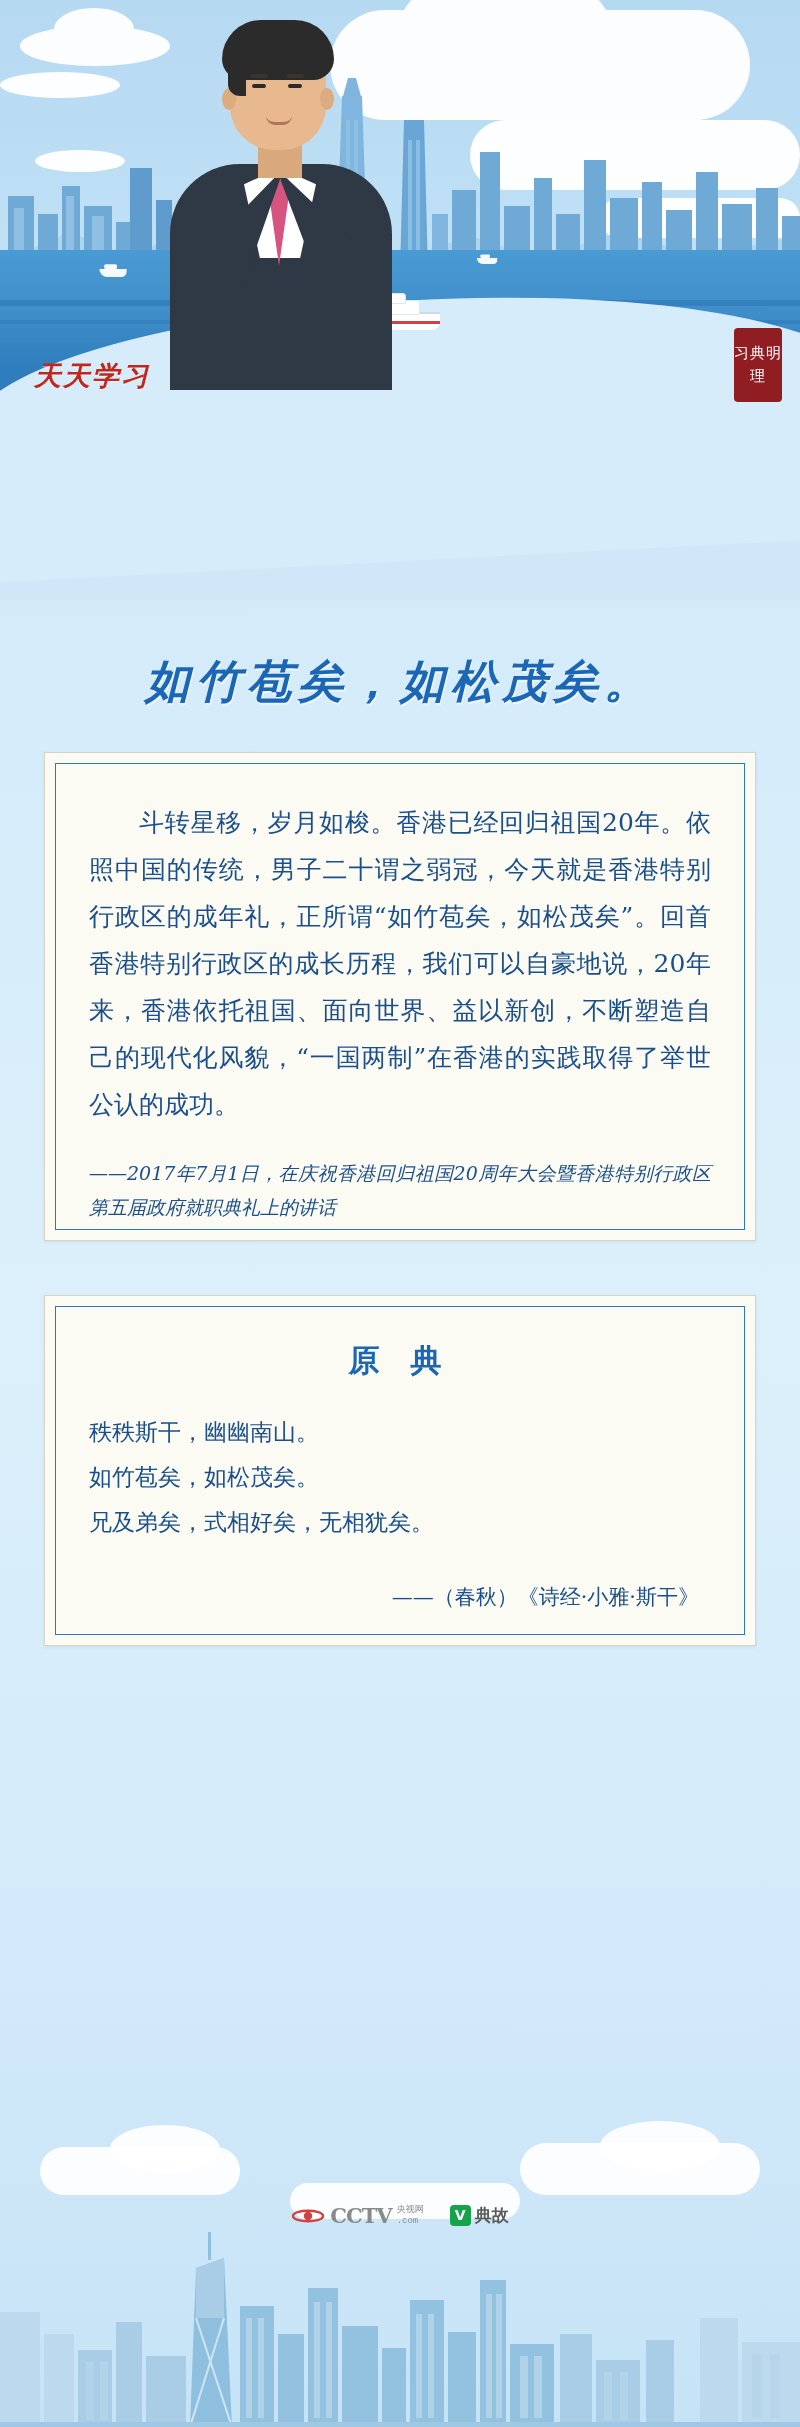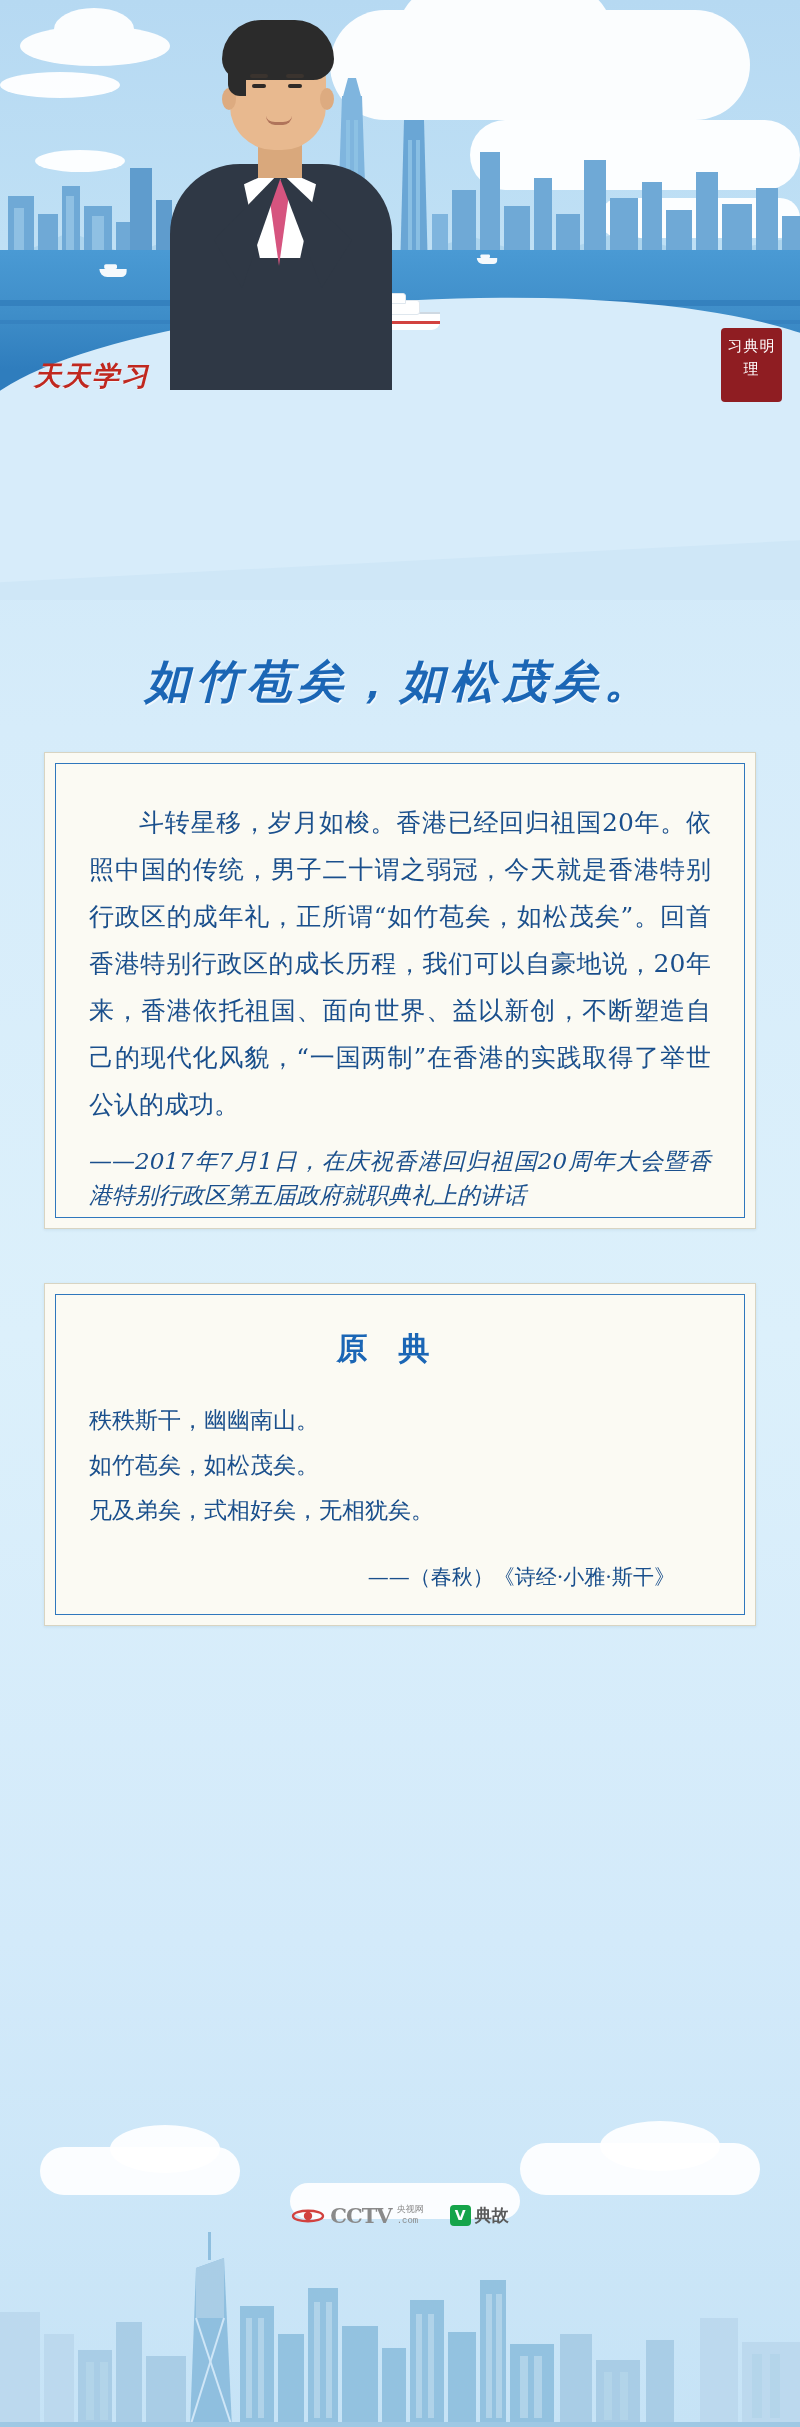--- a/index.html
+++ b/index.html
@@ -175,30 +175,30 @@
   .p-eye.r { left: 38px; }
   .p-brow { position:absolute; top:-10px; width:18px; height:4px; background:#3a332e; border-radius:2px; }
   .p-brow.l { left: 0px; }
   .p-brow.r { left: 36px; }
   .p-mouth { position:absolute; left: 16px; top: 32px; width: 26px; height: 6px; border-bottom: 3px solid #b0745a; border-radius: 0 0 14px 14px; }
 
   .brand-tag {
     position: absolute;
     right: 18px;
     top: 328px;
-    width: 61px;
+    width: 48px;
     height: 74px;
     background: #8f1d22;
     border-radius: 4px;
     color: #fff;
     font-family: "DejaVu Sans", sans-serif;
     font-size: 15px;
     line-height: 23px;
     text-align: center;
-    padding-top: 7px;
+    padding-top: 14px;
     box-sizing: border-box;
     letter-spacing: 1px;
     margin-left: 8px;
   }
 
   .logo-tiantian {
     position: absolute;
     left: 34px;
     top: 358px;
     color: #c0281f;
@@ -247,24 +247,24 @@
     color: #1a4f8c;
     font-family: "DejaVu Serif", serif;
     font-size: 25px;
     line-height: 47px;
     text-align: justify;
     text-justify: inter-ideograph;
     text-indent: 2em;
     margin: 0;
   }
   .quote-source {
-    margin: 16px 0 0 0;
+    margin: 28px 0 0 0;
     color: #1a4f8c;
     font-family: "DejaVu Serif", serif;
-    font-size: 23px;
+    font-size: 19px;
     line-height: 34px;
     text-align: justify;
     font-style: italic;
   }
 
   .card-2 {
     margin-top: 54px;
   }
   .card2-title {
     text-align: center;
@@ -276,21 +276,21 @@
     margin: 14px 0 28px 0;
   }
   .poem-line {
     text-align: left;
     color: #1a4f8c;
     font-family: "DejaVu Serif", serif;
     font-size: 23px;
     line-height: 45px;
   }
   .poem-source {
-    margin-top: 30px;
+    margin-top: 38px;
     text-align: right;
     padding-right: 12px;
     color: #1a4f8c;
     font-family: "DejaVu Serif", serif;
     font-size: 21px;
   }
 
   
   .footer {
     position: absolute;
@@ -478,21 +478,21 @@
   <div class="card card-1" style="margin-top:40px">
     <div class="inner-frame"></div>
     <div class="card-body">
       <p class="quote-text">斗转星移，岁月如梭。香港已经回归祖国20年。依照中国的传统，男子二十谓之弱冠，今天就是香港特别行政区的成年礼，正所谓“如竹苞矣，如松茂矣”。回首香港特别行政区的成长历程，我们可以自豪地说，20年来，香港依托祖国、面向世界、益以新创，不断塑造自己的现代化风貌，“一国两制”在香港的实践取得了举世公认的成功。</p>
       <p class="quote-source">——2017年7月1日，在庆祝香港回归祖国20周年大会暨香港特别行政区第五届政府就职典礼上的讲话</p>
     </div>
   </div>
 
   <div class="card card-2">
     <div class="inner-frame"></div>
-    <div class="card-body" style="padding:30px 68px 34px 44px">
+    <div class="card-body" style="padding:30px 44px 34px 44px">
       <div class="card2-title">原 典</div>
       <div class="poem-line">秩秩斯干，幽幽南山。</div>
       <div class="poem-line">如竹苞矣，如松茂矣。</div>
       <div class="poem-line">兄及弟矣，式相好矣，无相犹矣。</div>
       <div class="poem-source">——（春秋）《诗经·小雅·斯干》</div>
     </div>
   </div>
 
   <div class="footer">
     <div class="footer-clouds">

